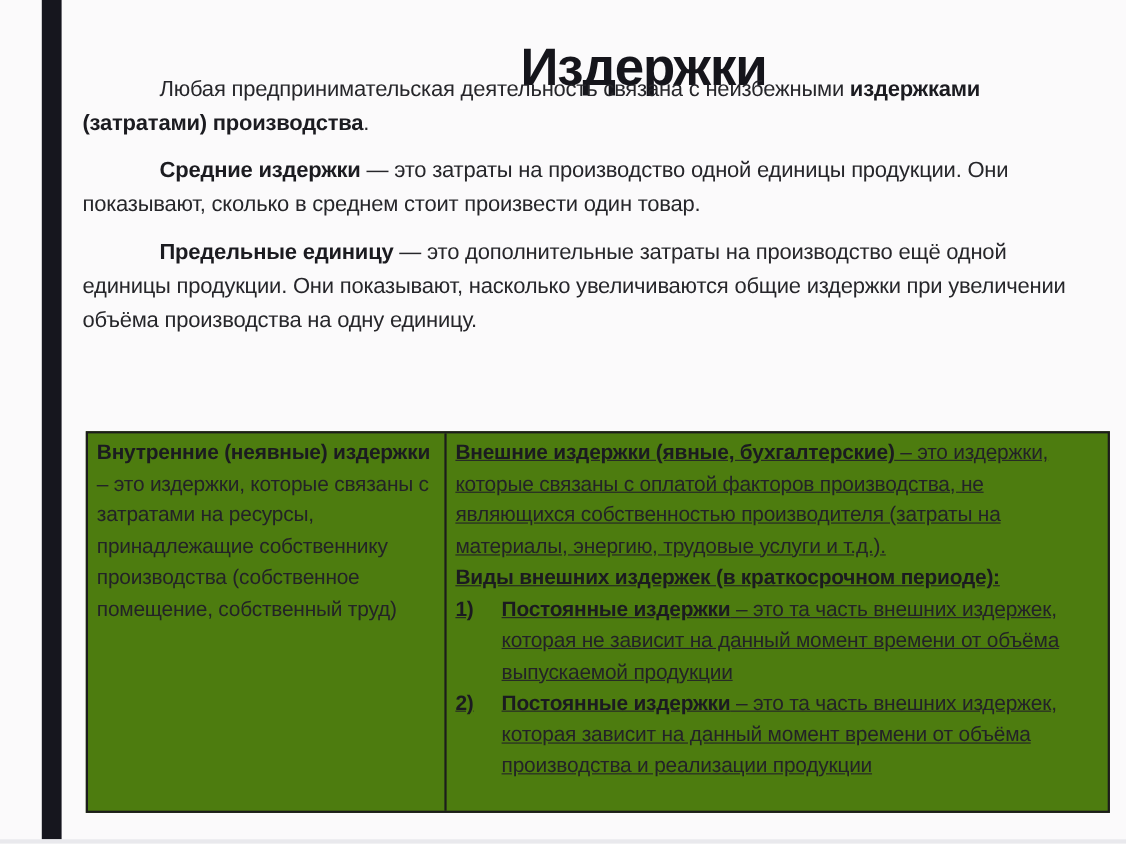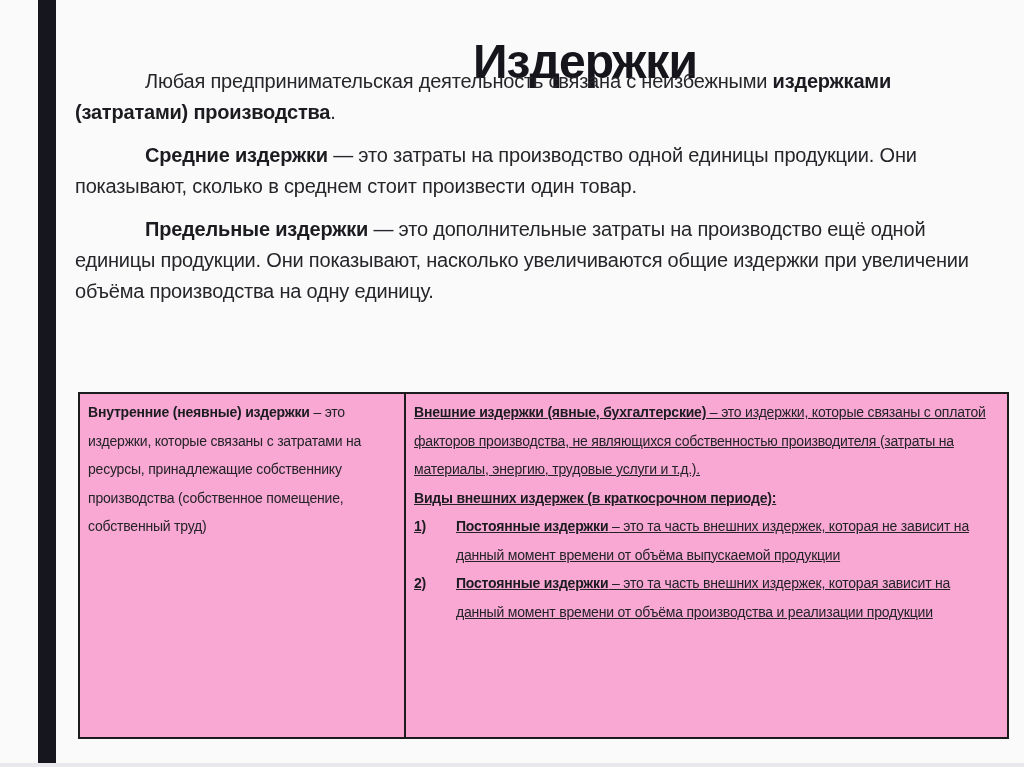--- a/index.html
+++ b/index.html
@@ -60,23 +60,23 @@
   }
   .b { font-weight: bold; color: #1b1b20; }
   .comparison-table {
     position: absolute;
     left: 78px;
     top: 392px;
     width: 931px;
     height: 347px;
     box-sizing: border-box;
     border: 2px solid #1c1c1c;
-    background: #f9a8d4;
+    background: #4d7c0f;
     display: flex;
-    font-size: 14px;
+    font-size: 19px;
     line-height: 28.5px;
     letter-spacing: -0.2px;
   }
   .cell {
     box-sizing: border-box;
     padding: 4px 9px 6px 8px;
   }
   .cell-left {
     width: 326px;
     flex: none;
@@ -102,21 +102,21 @@
 </head>
 <body>
 
 <div class="accent-bar"></div>
 
 <h1 class="slide-title">Издержки</h1>
 
 <div class="paragraphs">
   <p><span>Любая предпринимательская деятельность связана с неизбежными </span><span class="b">издержками (затратами) производства</span><span>.</span></p>
   <p><span></span><span class="b">Средние издержки</span><span> — это затраты на производство одной единицы продукции. Они показывают, сколько в среднем стоит произвести один товар.</span></p>
-  <p><span></span><span class="b">Предельные издержки</span><span> — это дополнительные затраты на производство ещё одной единицы продукции. Они показывают, насколько увеличиваются общие издержки при увеличении объёма производства на одну единицу.</span></p>
+  <p><span></span><span class="b">Предельные единицу</span><span> — это дополнительные затраты на производство ещё одной единицы продукции. Они показывают, насколько увеличиваются общие издержки при увеличении объёма производства на одну единицу.</span></p>
 </div>
 
 <div class="comparison-table">
   <div class="cell cell-left">
     <p><span class="b">Внутренние (неявные) издержки</span><span> – это издержки, которые связаны с затратами на ресурсы, принадлежащие собственнику производства (собственное помещение, собственный труд)</span></p>
   </div>
   <div class="cell cell-right">
     <p><span class="b">Внешние издержки (явные, бухгалтерские)</span><span> – это издержки, которые связаны с оплатой факторов производства, не являющихся собственностью производителя (затраты на материалы, энергию, трудовые услуги и т.д.).</span></p>
     <p class="b">Виды внешних издержек (в краткосрочном периоде):</p>
     <div class="ext-item">

